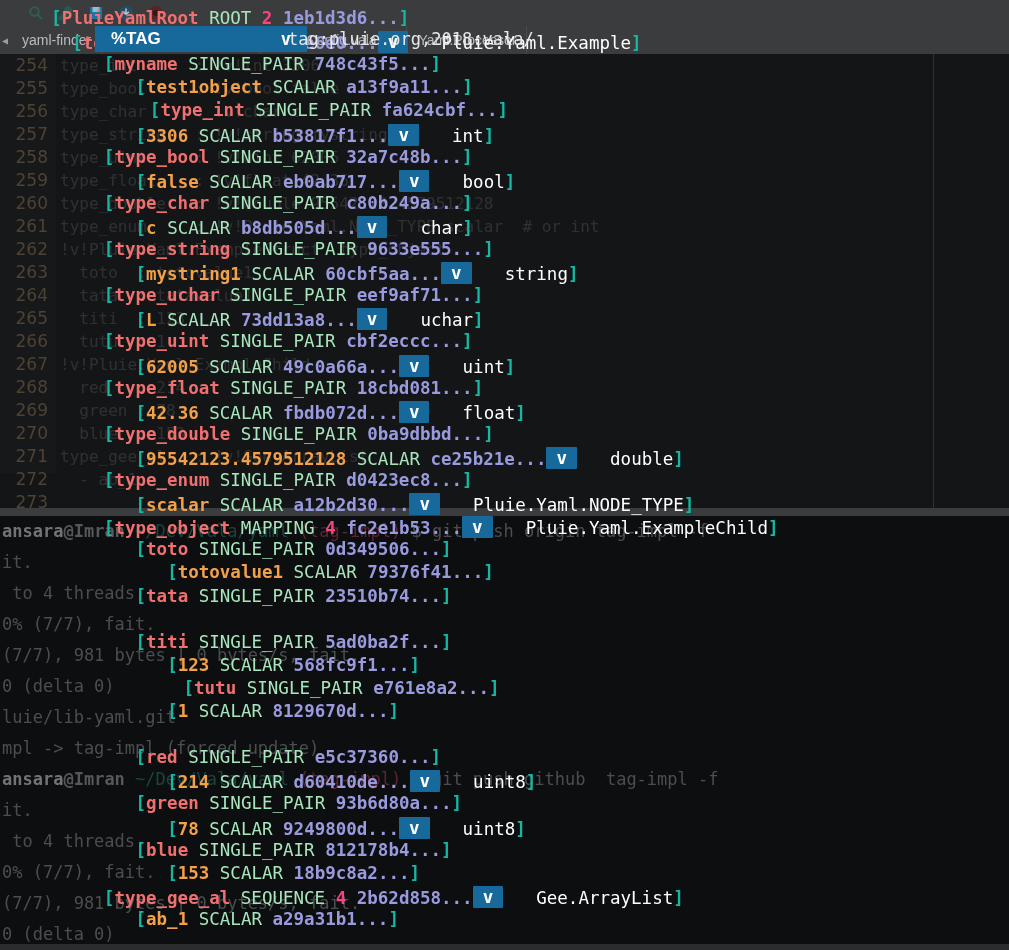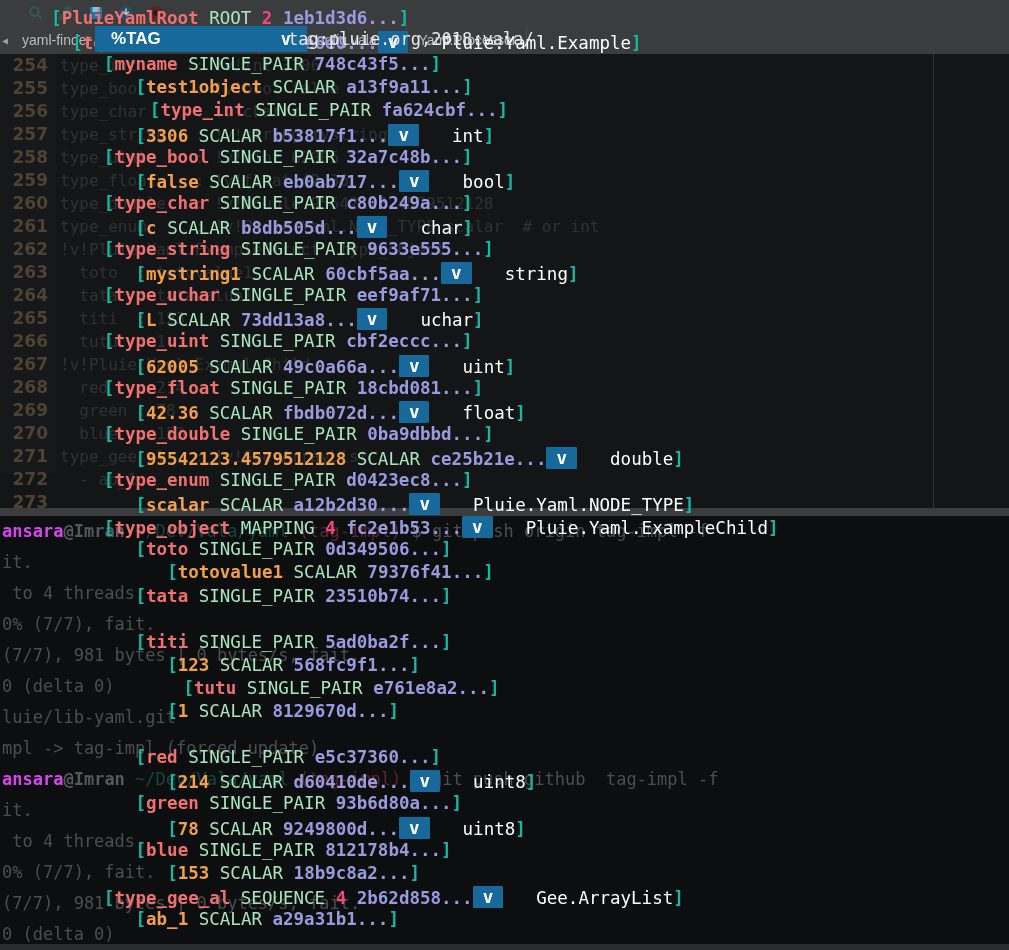--- a/index.html
+++ b/index.html
@@ -32,21 +32,21 @@
   .tab-scroll-left{
     display:flex;align-items:center;justify-content:center;width:10px;color:#9b9e9f;font-size:10px;
   }
 
   
   .editor{
     position:absolute;left:0;top:54px;width:1009px;height:462px;
     background:#141517;overflow:hidden;
   }
   .gutter{
-    position:absolute;left:0;top:0;width:56px;height:419px;background:#17181a;font-weight:bold;
+    position:absolute;left:0;top:0;width:56px;height:419px;background:#17181a;
   }
   .gutter .ln{
     height:23px;line-height:23px;text-align:right;padding-right:8px;
     color:#4e4233;font-size:17px;font-family:"DejaVu Sans","Liberation Sans",sans-serif;
   }
   .editor-body{
     position:absolute;left:60px;top:0;right:0;height:462px;
     opacity:.14;filter:blur(.4px);
   }
   .editor-body .eline{
@@ -59,21 +59,21 @@
   
   .terminal{
     position:absolute;left:0;top:516px;width:1009px;height:434px;
     background:#0d0e10;overflow:hidden;
   }
   .term-line{
     height:31px;line-height:31px;white-space:pre;font-size:17px;
     font-family:"DejaVu Sans Mono","Liberation Mono",monospace;
     color:#4b4e50;padding-left:2px;
   }
-  .t-user{color:#d946ef;font-weight:bold;}
+  .t-user{color:#737373;font-weight:bold;}
   .t-host{color:#55595b;font-weight:bold;}
   .t-path{color:#18463f;}
   .t-branch{color:#5a2630;}
   .t-plain{color:#4b4e50;}
   .term-scroll{position:absolute;left:0;bottom:0;width:1009px;height:6px;background:#2a2c2e;}
 
   
   #tree{position:absolute;left:16px;top:0;width:891px;height:950px;pointer-events:none;text-decoration:underline;}
   .row{
     position:absolute;left:0;white-space:pre;font-size:17.5px;

